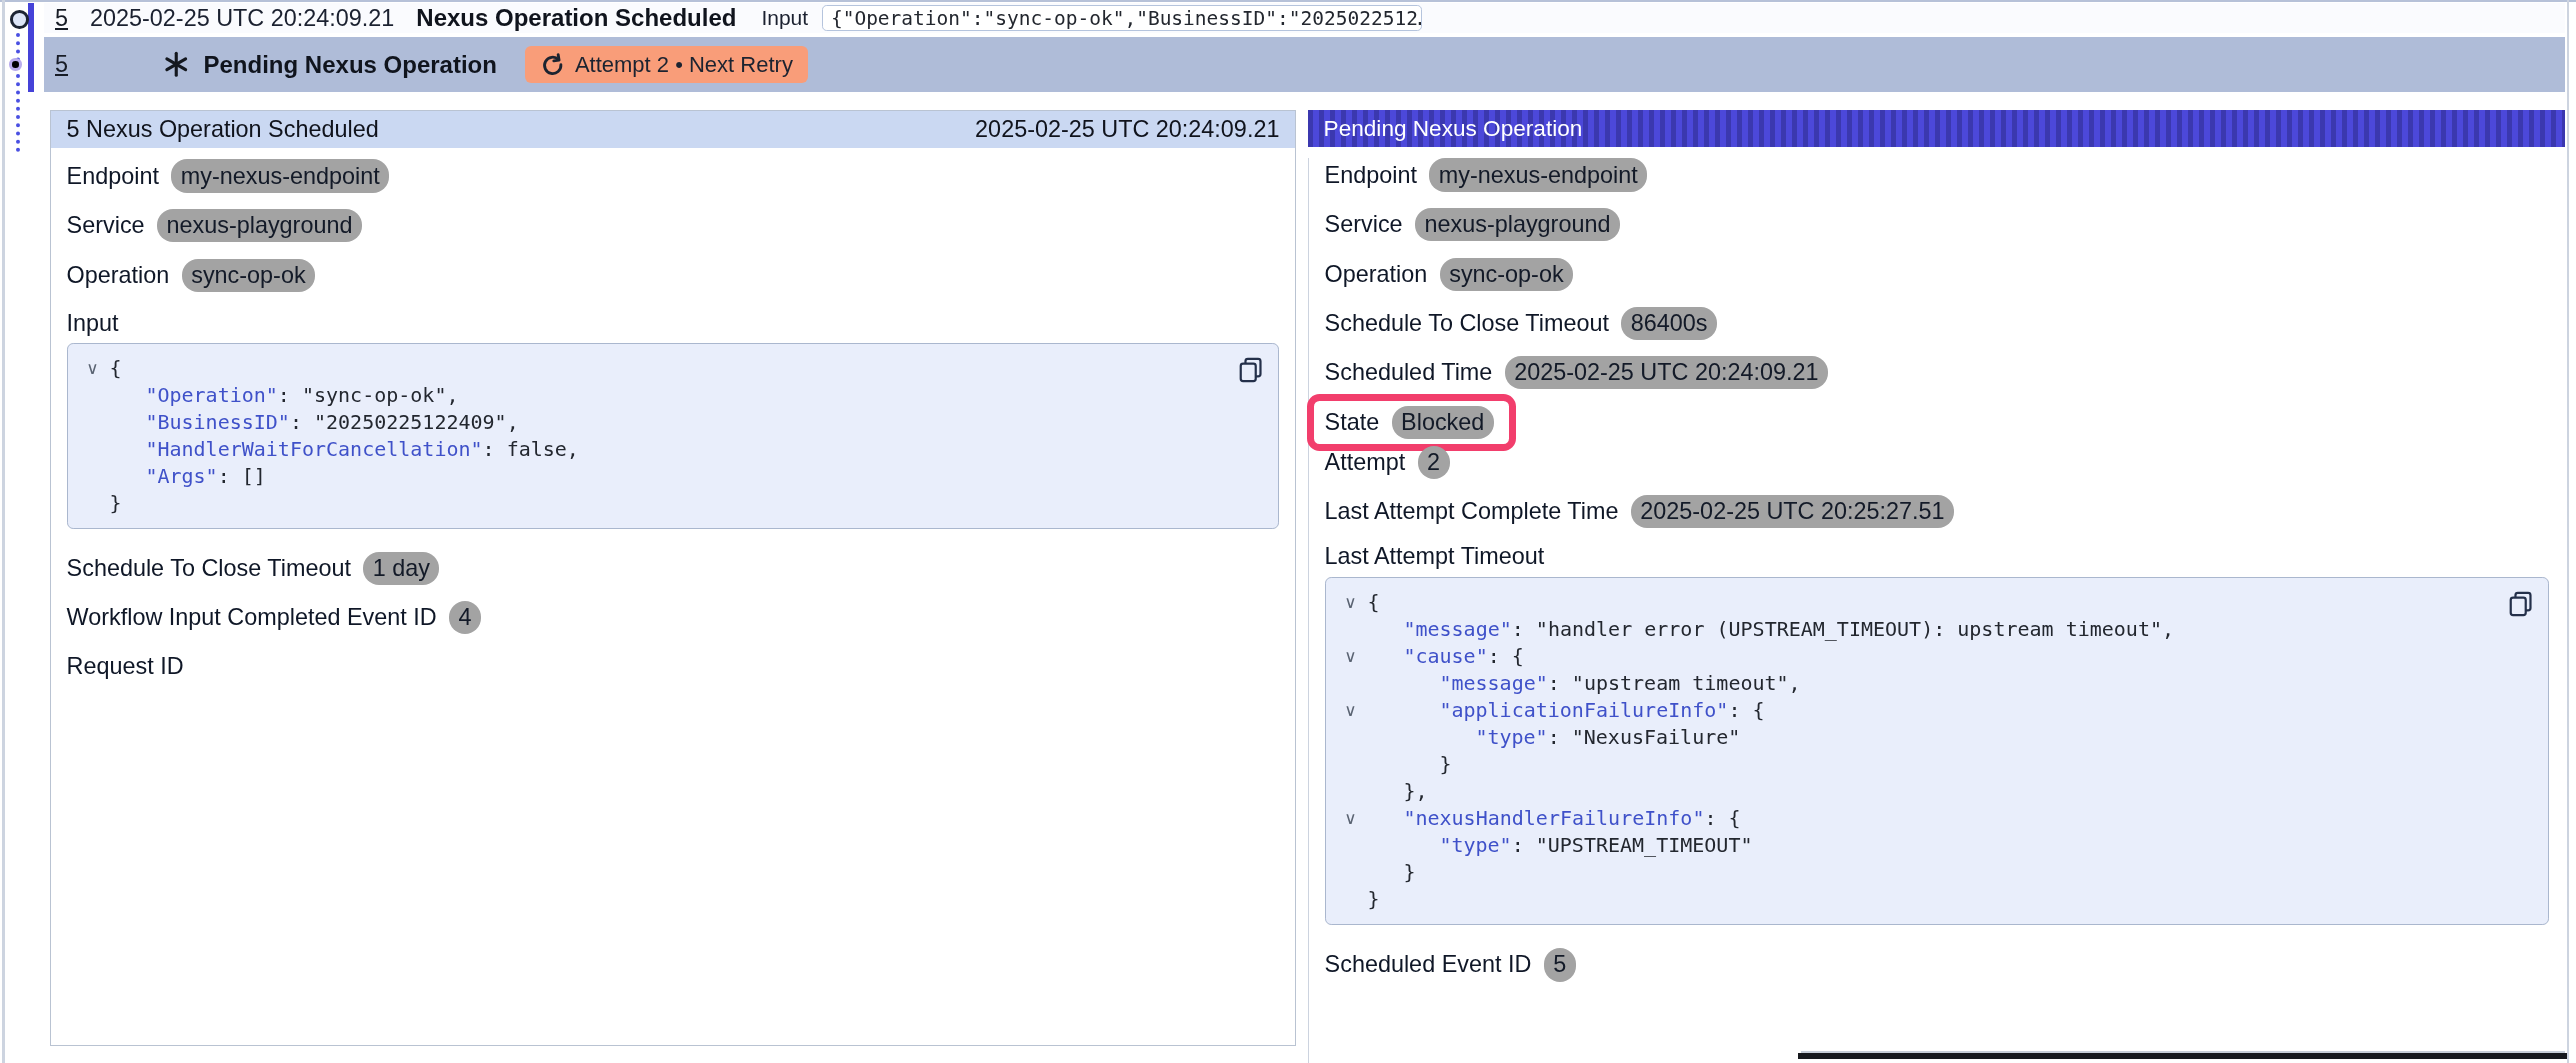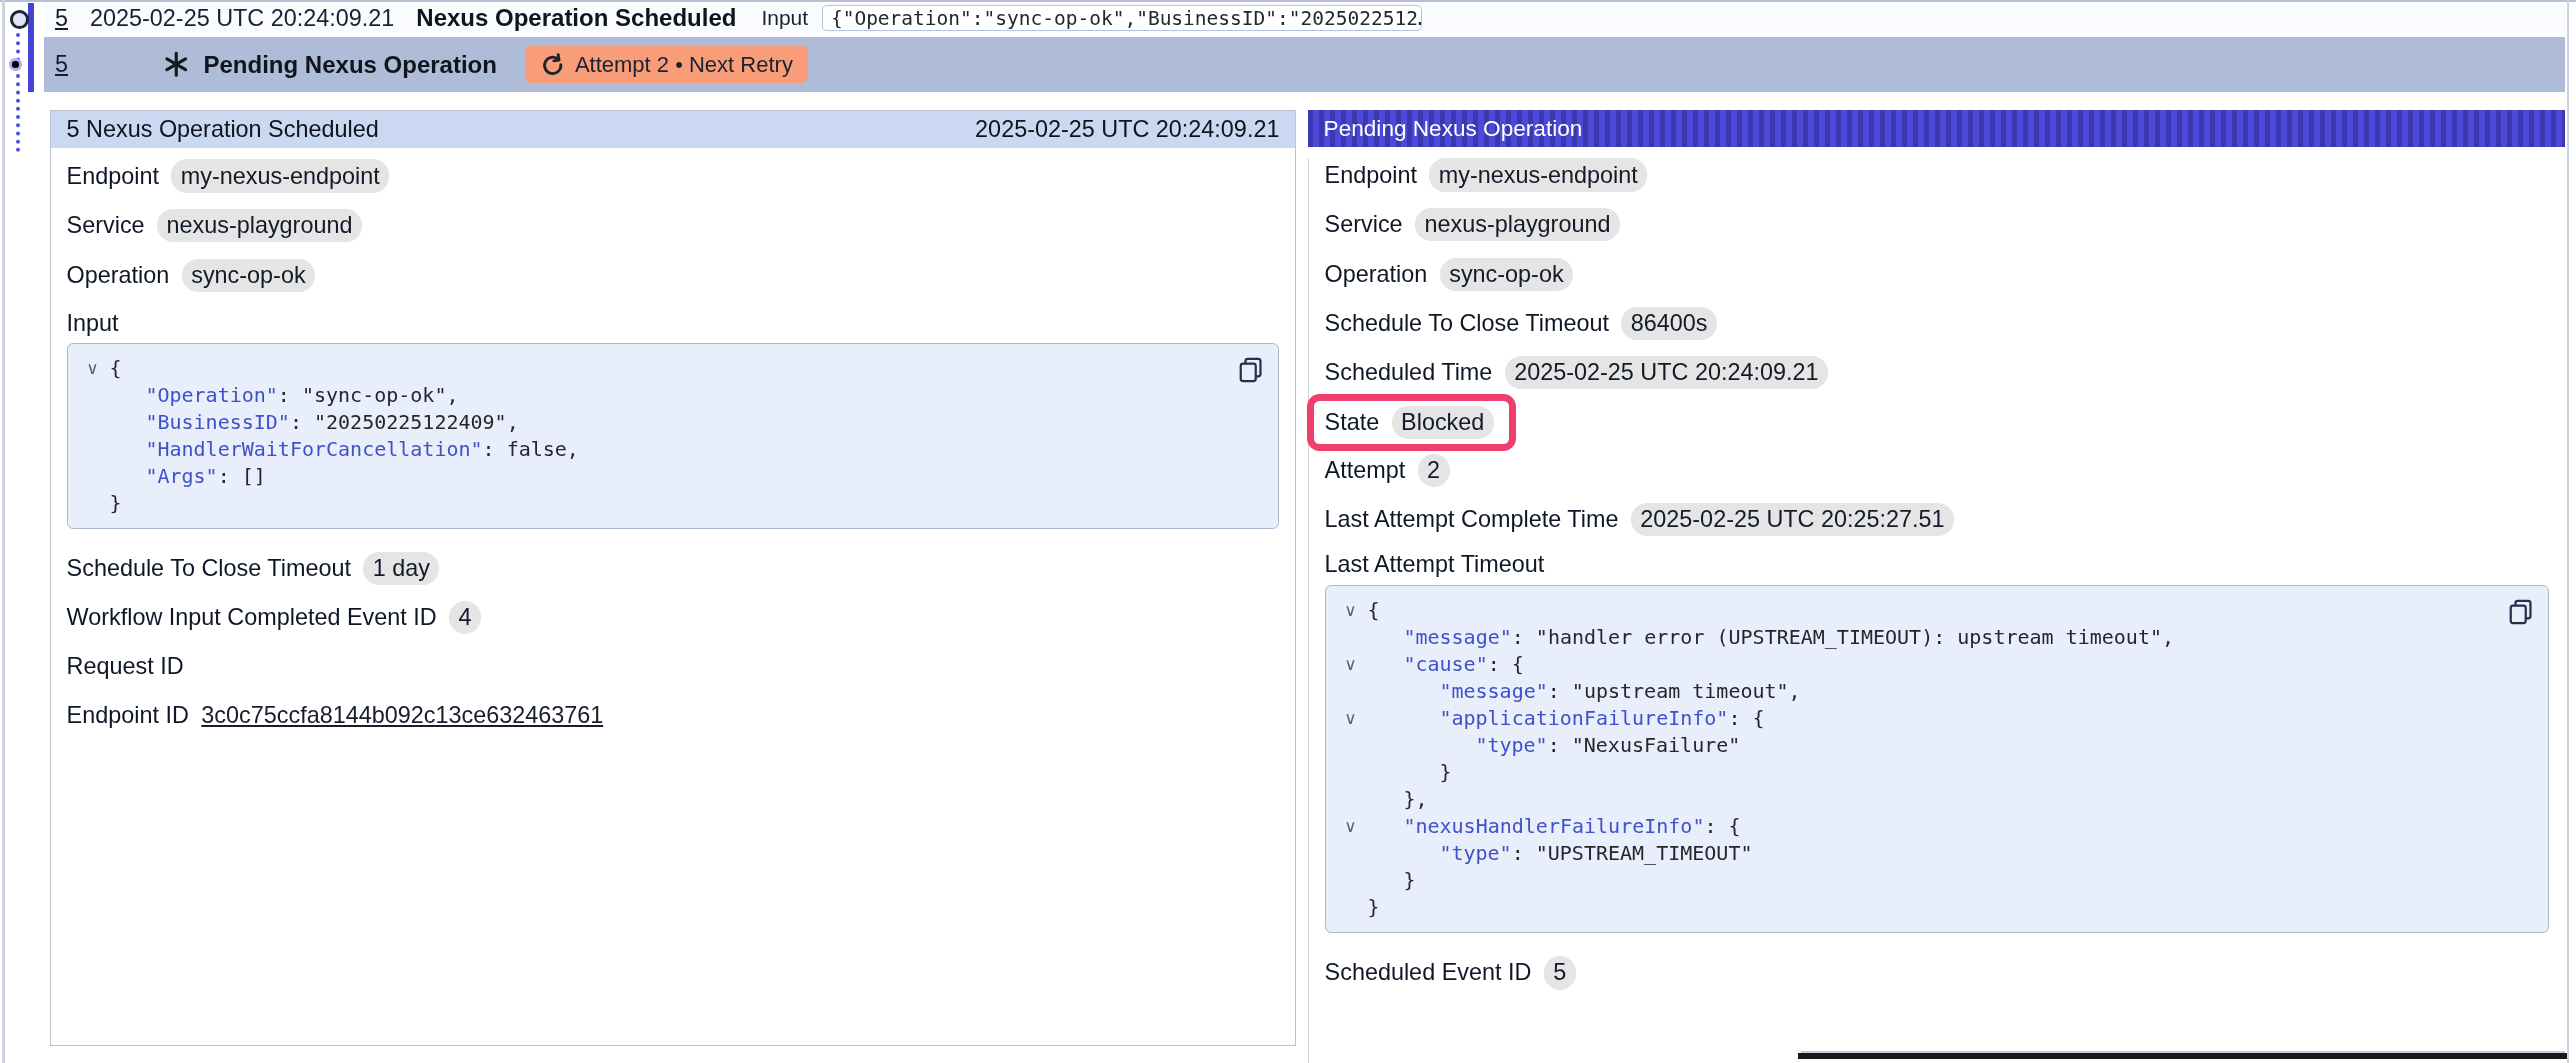--- a/index.html
+++ b/index.html
@@ -42,21 +42,21 @@
   .panel-l { position:absolute; left:50px;  top:110px; width:1246px; height:936px;
              background:#ffffff; border:1.6px solid #b9c3d2; }
   .panel-r { position:absolute; left:1308px; top:110px; width:1257px; height:954px; background:#ffffff; }
   .panel-r .body { border-left:1.6px solid #ccd3df; height:916px; }
   .hdr-l { height:37px; background:#cad8f2; display:flex; align-items:center;
            justify-content:space-between; padding:0 15.6px; font-size:23.4px; color:#10131c; }
   .hdr-r { height:37px; background:repeating-linear-gradient(90deg,#3b38af 0 5.5px,#4c48da 5.5px 11px);
            display:flex; align-items:center; padding:0 15.6px; font-size:22.6px; color:#ffffff; }
   .frow { display:flex; align-items:center; height:34px; gap:12.5px; padding-left:15.6px;
           font-size:23.4px; color:#0f1727; overflow:visible; }
-  .chip { background:#e5e5e5; border-radius:16px; padding:3.1px 9.4px; color:#131a28; white-space:nowrap; }
+  .chip { background:#a3a3a3; border-radius:16px; padding:3.1px 9.4px; color:#131a28; white-space:nowrap; }
   .linkval { text-decoration:underline; color:#171d2b; }
   .seclabel { padding-left:15.6px; font-size:23.4px; color:#0f1727; height:28px; display:flex; align-items:center; }
 
   
   .codeblock { position:relative; margin:0 15.6px; background:#e9eefb; border:1.6px solid #aab7ce;
                border-radius:6.2px; padding:11px 15.6px 11px 7.8px;
                font-family:"DejaVu Sans Mono", monospace; font-size:20px; }
   .code-line { display:flex; line-height:27px; white-space:pre; }
   .chev { width:34px; text-align:center; color:#5a6372; font-size:17px; flex:0 0 34px;
           font-family:"Liberation Sans", sans-serif; }
@@ -67,21 +67,21 @@
   
   .pinkwrap { display:inline-flex; align-items:center; gap:12.5px;
               border:7px solid #f23e6c; border-radius:12.5px;
               padding:4.7px 15.6px 4.7px 11px; margin:-11.7px 0 -11.7px -18px; background:transparent; }
   .pinkwrap .chip { white-space:nowrap; }
 
   
   .bot-light { position:absolute; left:1801px; top:1051px; width:764px; height:2.3px; background:#c6cdd8; }
   .bot-dark  { position:absolute; left:1798px; top:1053px; width:769px; height:6.2px; background:#17191e; }
 
-  .mt14{margin-top:11px;} .mt19{margin-top:15px;} .mt20{margin-top:15.6px;} .mt21{margin-top:14px;}
+  .mt14{margin-top:11px;} .mt19{margin-top:15px;} .mt20{margin-top:15.6px;} .mt21{margin-top:6px;}
   .mt22{margin-top:17px;} .mt8{margin-top:6.2px;} .mt28{margin-top:22px;} .mt30{margin-top:23.4px;}
   .mt18{margin-top:14px;}
   svg { display:block; }
 </style>
 </head>
 <body>
 
 <div class="page">
   <div class="edge-top"></div>
   <div class="edge-left"></div>
@@ -155,24 +155,20 @@
     <div class="frow mt28">
       <span>Schedule To Close Timeout</span>
       <span class="chip">1 day</span>
     </div>
     <div class="frow mt19">
       <span>Workflow Input Completed Event ID</span>
       <span class="chip">4</span>
     </div>
     <div class="frow mt19">
       <span>Request ID</span>
-    </div>
-    <div class="frow mt20">
-      <span>Endpoint ID</span>
-      <a class="linkval">3c0c75ccfa8144b092c13ce632463761</a>
     </div>
   </div>
 
   <div class="panel-r">
     <div class="hdr-r">
       <span>Pending Nexus Operation</span>
     </div>
     <div class="body">
 
       <div class="frow mt14">

